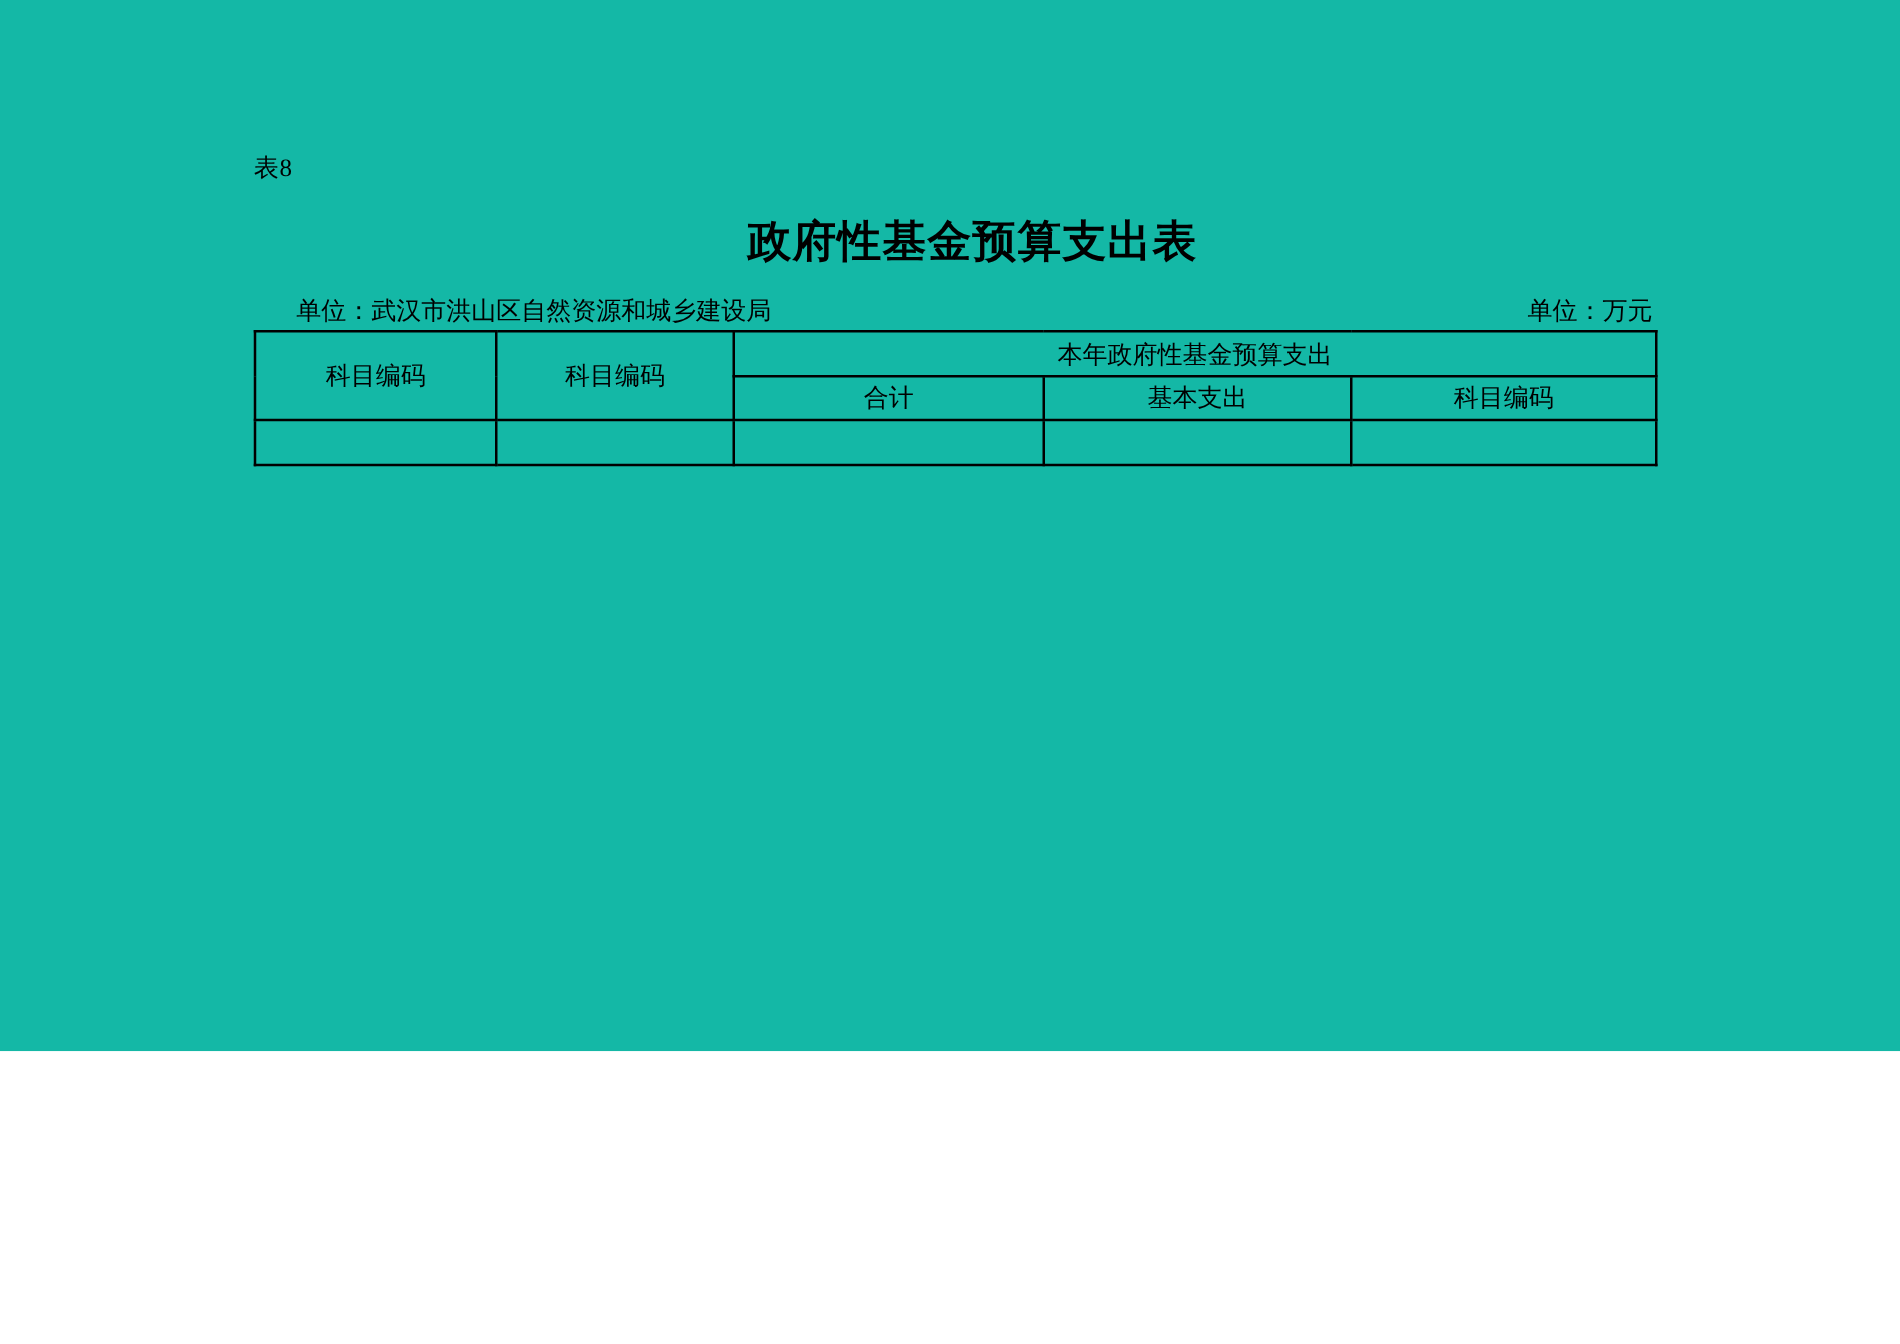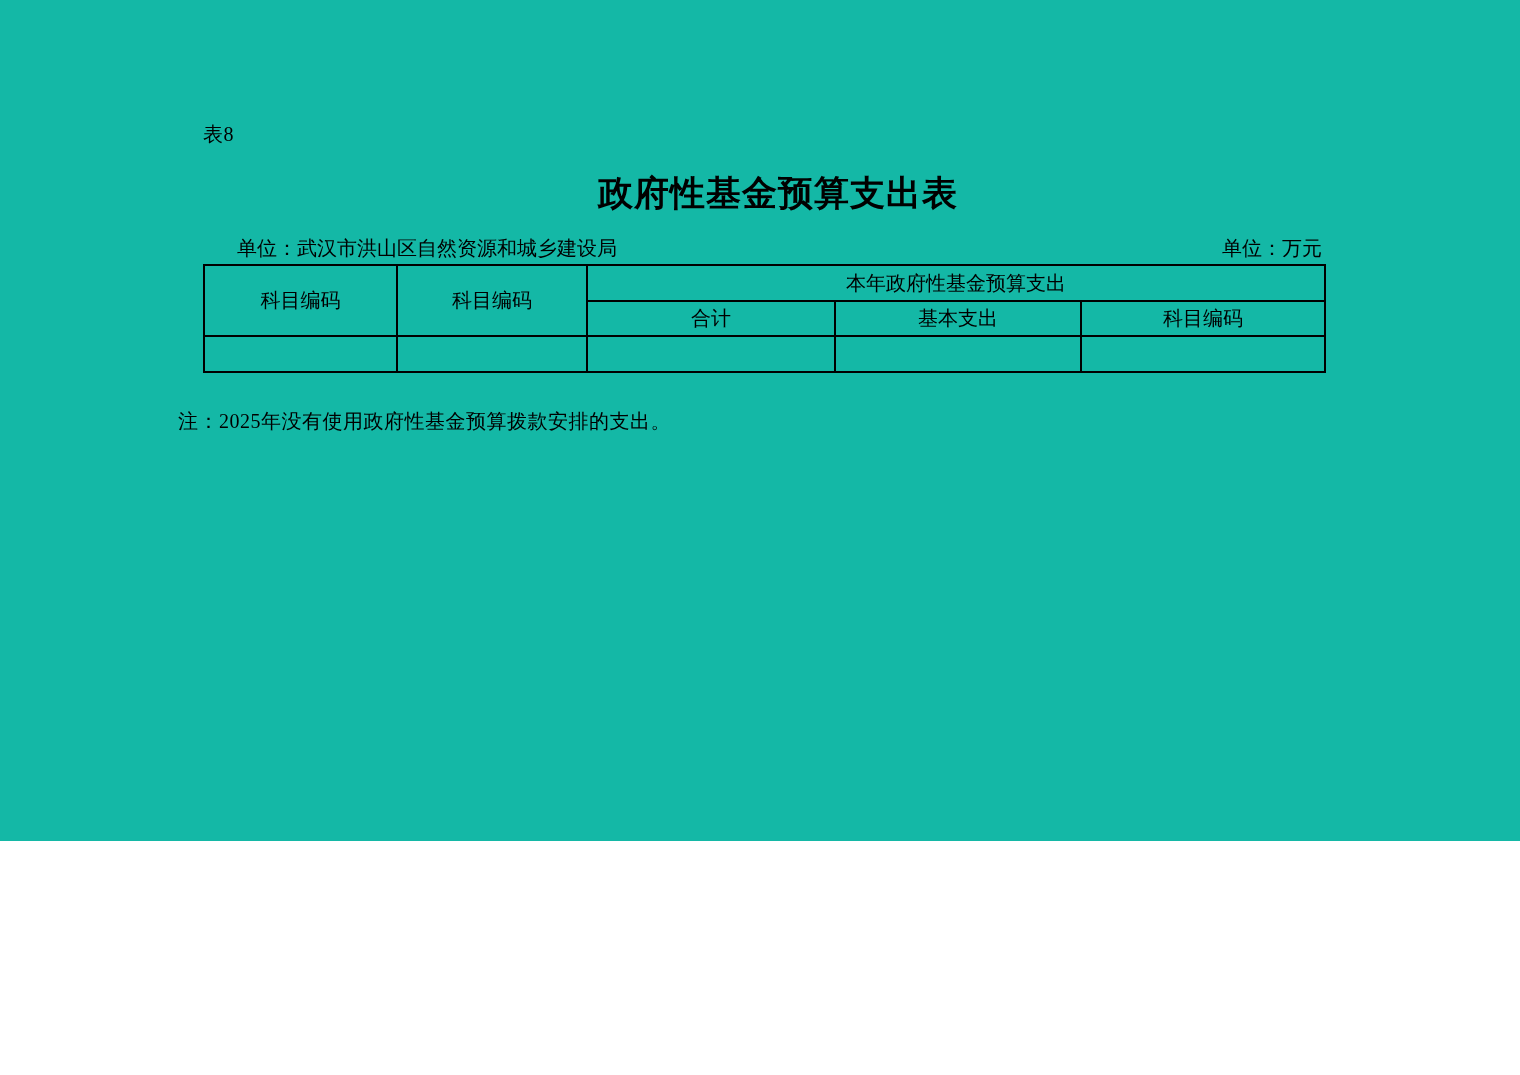--- a/index.html
+++ b/index.html
@@ -112,15 +112,14 @@
       <tr class="row-data">
         <td></td>
         <td></td>
         <td></td>
         <td></td>
         <td></td>
       </tr>
     </tbody>
   </table>
 
-  <div class="note-line">注：2025年没有使用政府性基金预算拨款安排的支出。</div>
 
 </div>
 
 </body></html>

